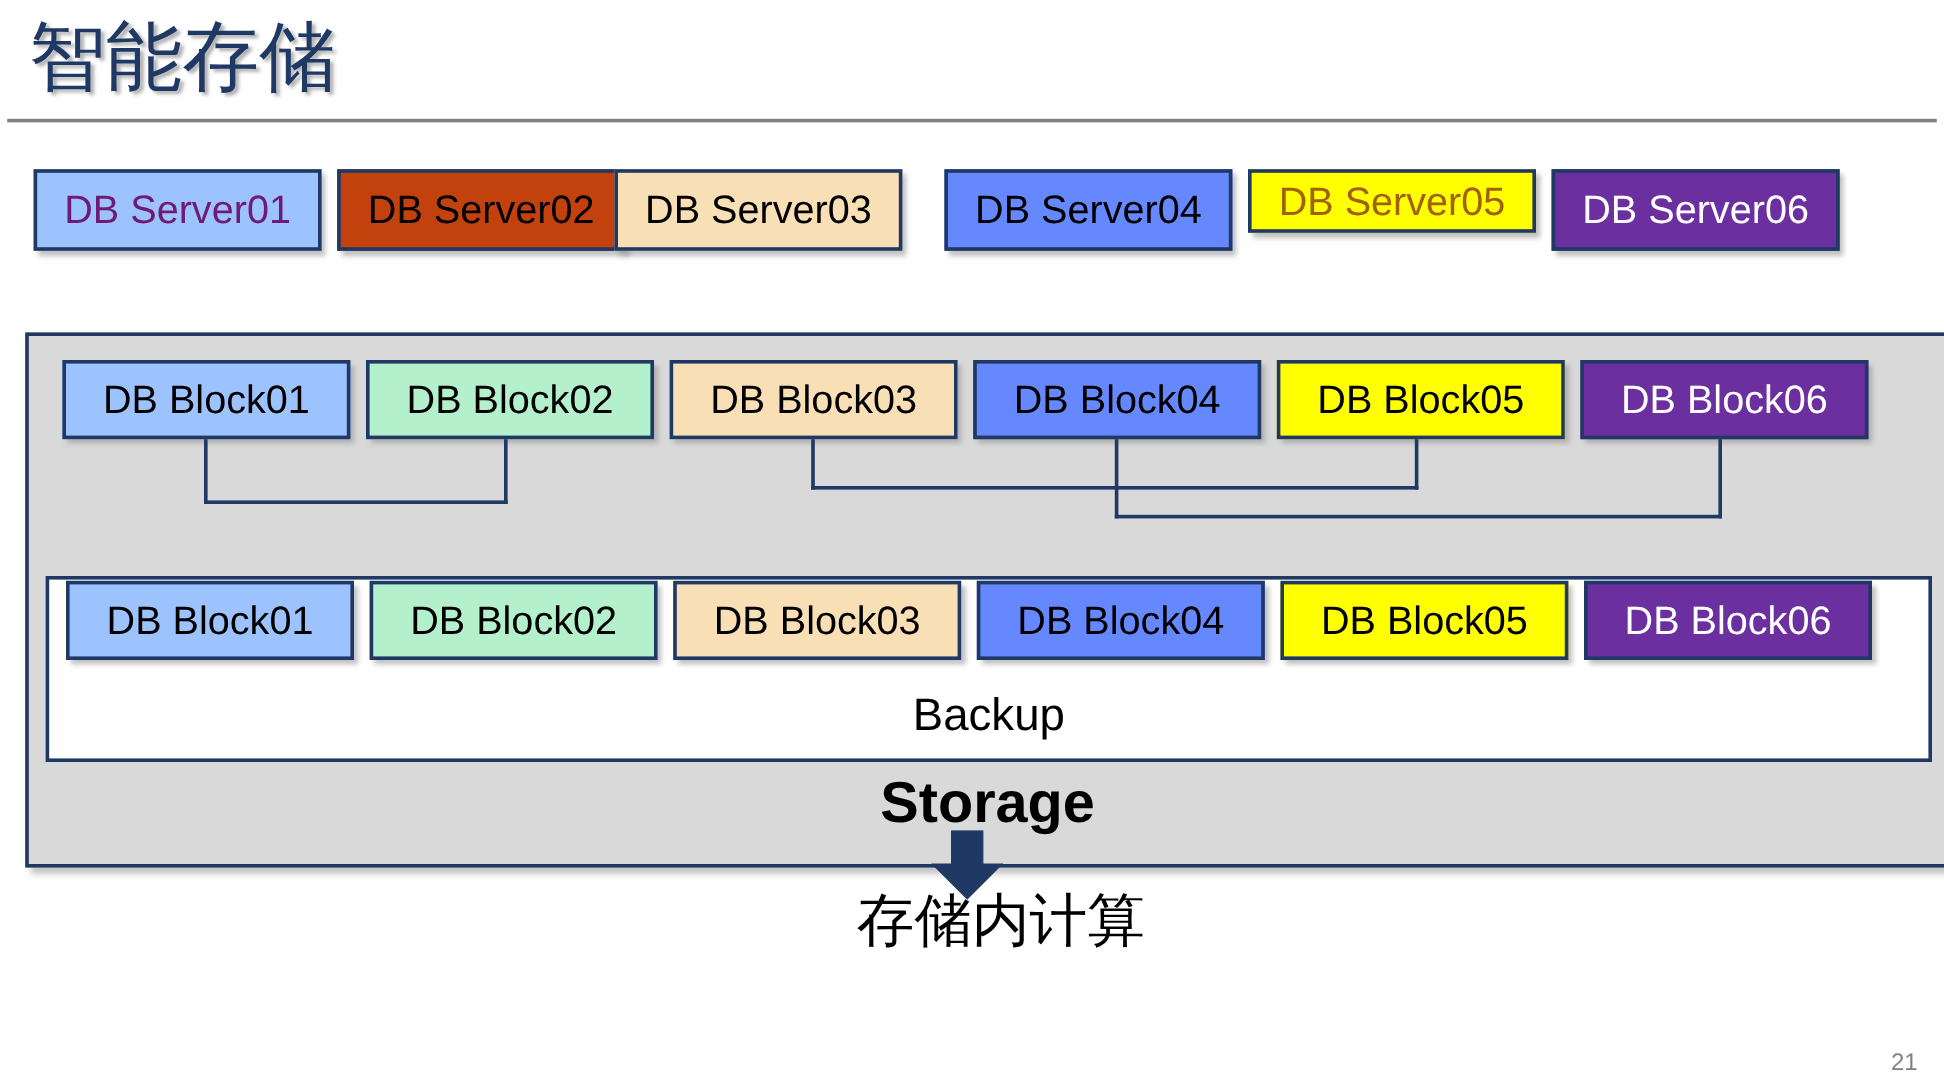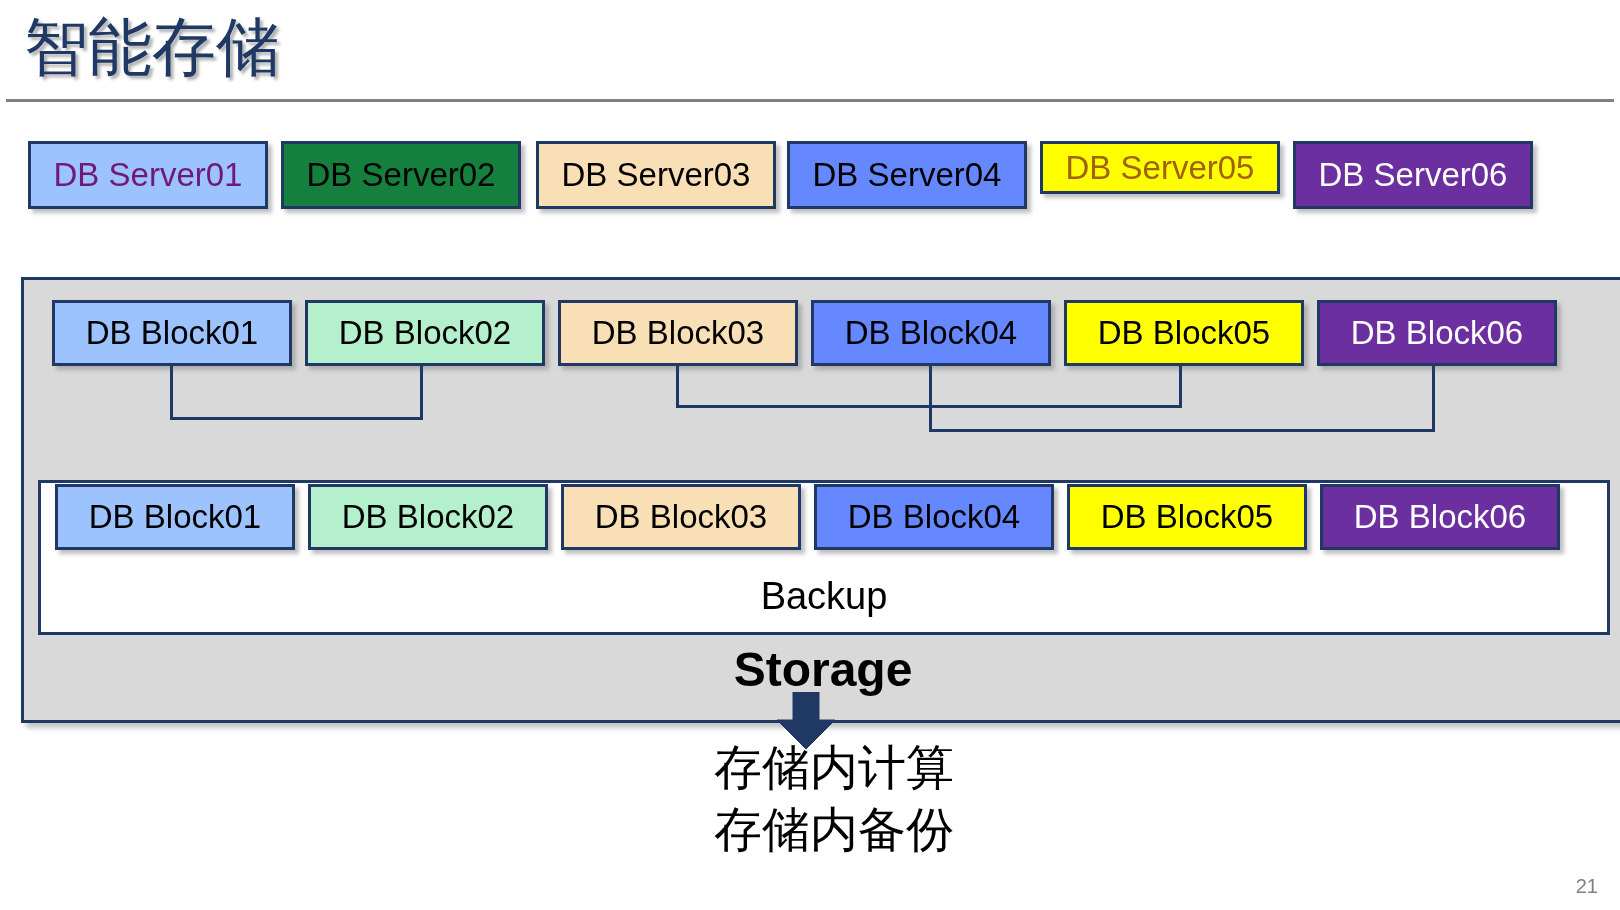--- a/index.html
+++ b/index.html
@@ -142,24 +142,24 @@
 </head>
 <body>
 
 <div id="slide-title">智能存储</div>
 <div id="title-rule"></div>
 
 <div id="server-row">
     <div class="box shadowed" style="left: 28px; top: 141px; width: 240px; height: 68px; background: rgb(157, 195, 255); color: #701a75;">
       <span>DB Server01</span>
     </div>
-    <div class="box shadowed" style="left: 281px; top: 141px; width: 240px; height: 68px; background: #15803d; color: rgb(0, 0, 0);">
+    <div class="box shadowed" style="left: 281px; top: 141px; width: 240px; height: 68px; background: #c2410c; color: rgb(0, 0, 0);">
       <span>DB Server02</span>
     </div>
-    <div class="box shadowed" style="left: 512px; top: 141px; width: 240px; height: 68px; background: rgb(248, 223, 181); color: rgb(0, 0, 0); margin-left: 24px;">
+    <div class="box shadowed" style="left: 512px; top: 141px; width: 240px; height: 68px; background: rgb(248, 223, 181); color: rgb(0, 0, 0);">
       <span>DB Server03</span>
     </div>
     <div class="box shadowed" style="left: 787px; top: 141px; width: 240px; height: 68px; background: rgb(102, 136, 255); color: rgb(0, 0, 0);">
       <span>DB Server04</span>
     </div>
     <div class="box shadowed" style="left: 1040px; top: 141px; width: 240px; height: 53px; background: rgb(255, 255, 0); color: #a16207;">
       <span>DB Server05</span>
     </div>
     <div class="box shadowed" style="left: 1293px; top: 141px; width: 240px; height: 68px; background: rgb(107, 47, 160); color: rgb(255, 255, 255);">
       <span>DB Server06</span>
@@ -223,16 +223,15 @@
         </div>
       </div>
     <div id="backup-label">Backup</div>
   </div>
 
   <div id="storage-label">Storage</div>
 </div>
 
 <div id="caption">
   <div>存储内计算</div>
-  <div>存储内备份</div>
 </div>
 
 <div id="page-number">21</div>
 
 </body></html>

